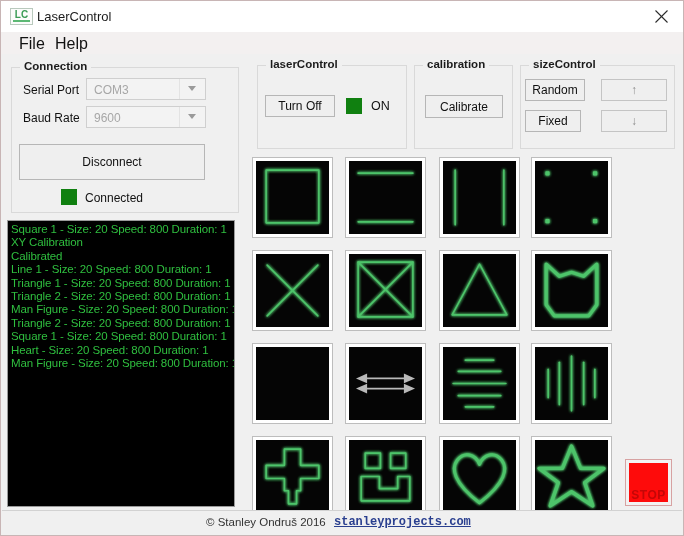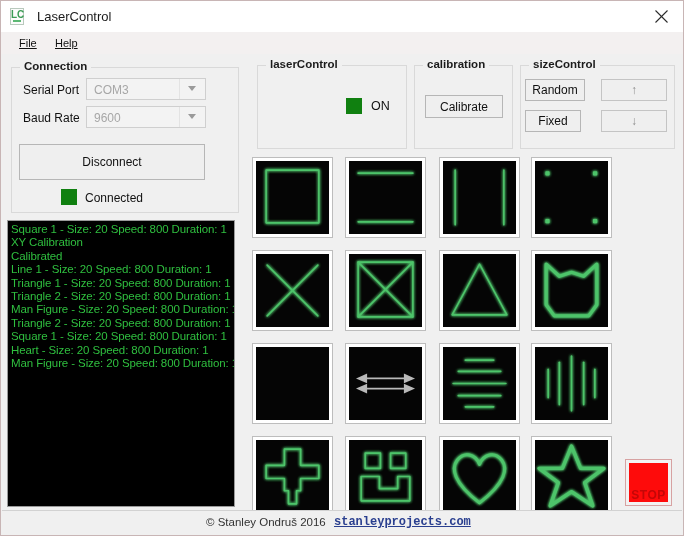--- a/index.html
+++ b/index.html
@@ -16,21 +16,21 @@
     background:#f0f0f0;
   }
 
   
   #titlebar{
     position:absolute;left:0;top:0;width:682px;height:31px;
     background:#ffffff;
     border-bottom:1px solid #e6e6e6;
   }
   #app-icon{
-    position:absolute;left:9px;top:7px;width:14px;height:17px;
+    position:absolute;left:9px;top:7px;width:23px;height:17px;
     border:1px solid #b9c9bd;background:#fbfcfb;
     box-sizing:border-box;
   }
   #app-icon .lc{
     position:absolute;left:0;right:0;top:0px;
     text-align:center;font-size:10px;line-height:12px;
     font-weight:bold;color:#3a9c55;font-family:"Liberation Sans",sans-serif;
   }
   #app-icon .bar{
     position:absolute;left:2px;right:2px;bottom:2px;height:2px;background:#5cb874;
@@ -45,21 +45,21 @@
   }
   #close-btn svg{position:absolute;left:16px;top:9px;}
 
   
   #menubar{
     position:absolute;left:0;top:31px;width:682px;height:22px;
     background:#f3f0f0;
   }
   .menu-item{
     position:absolute;top:3px;height:17px;line-height:17px;
-    font-size:11px;color:#111;padding:0 4px;cursor:default;text-decoration:underline;
+    font-size:16px;color:#111;padding:0 4px;cursor:default;
   }
   #menu-file{left:14px;}
   #menu-help{left:50px;}
 
   
   .groupbox{
     position:absolute;
     border:1px solid #d9d9d9;
     background:transparent;
     box-sizing:border-box;
@@ -247,20 +247,21 @@
     <div class="cdiv"></div>
     <div class="carrow"></div>
   </div>
   <div class="btn" id="btn-disconnect">Disconnect</div>
   <div class="led" id="led-connected" style="background: rgb(16, 128, 16);"></div>
   <div class="flabel" id="lbl-connected">Connected</div>
 
   <div class="groupbox" id="gb-lasercontrol">
     <div class="gb-title">laserControl</div>
   </div>
+  <div class="btn" id="btn-turnoff">Turn Off</div>
   <div class="led" id="led-laser" style="background: rgb(16, 128, 16);"></div>
   <div class="flabel" id="lbl-laser">ON</div>
 
   <div class="groupbox" id="gb-calibration">
     <div class="gb-title">calibration</div>
   </div>
   <div class="btn" id="btn-calibrate">Calibrate</div>
 
   <div class="groupbox" id="gb-sizecontrol">
     <div class="gb-title">sizeControl</div>

